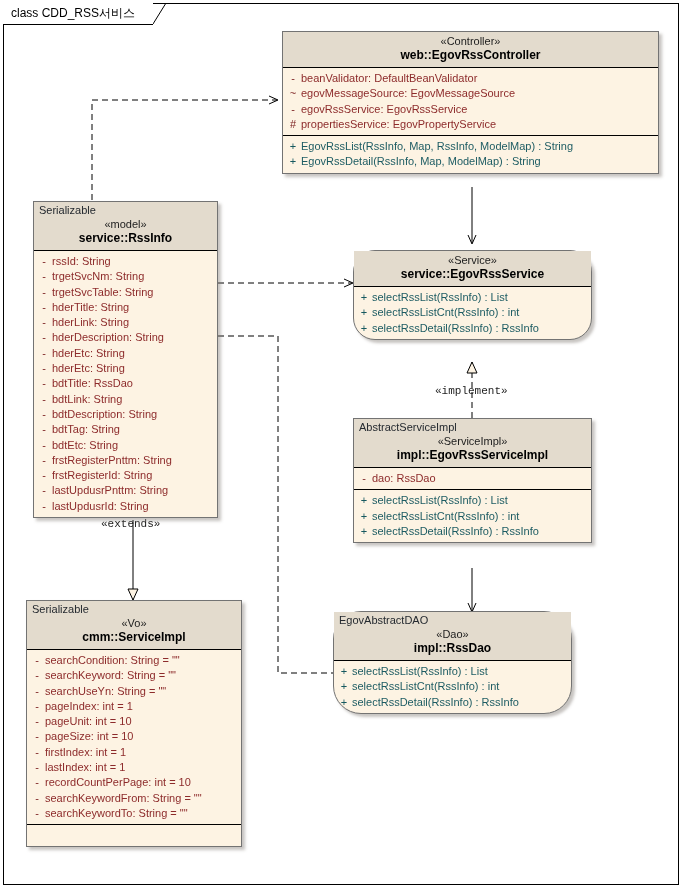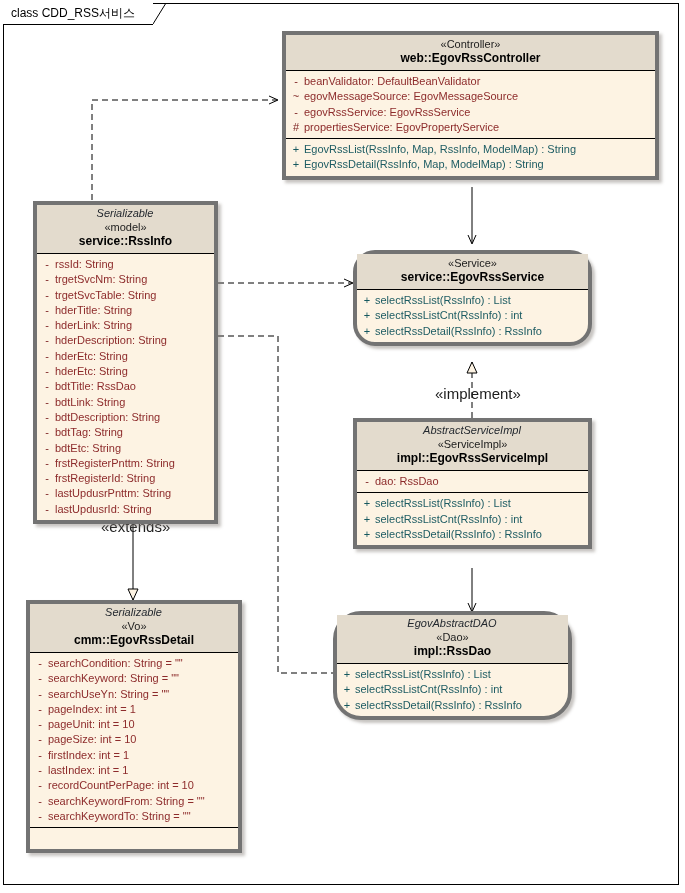--- a/index.html
+++ b/index.html
@@ -53,34 +53,33 @@
     width: 14px;
     height: 22px;
     overflow: hidden;
   }
   .frame-tab-corner svg { display: block; }
 
   
   .uml-class {
     position: absolute;
     box-sizing: border-box;
-    border: 4px solid #737373;
+    border: 1px solid #737373;
     background: #fdf3e3;
     box-shadow: 3px 3px 3px rgba(130,125,118,0.45);
   }
   .uml-head {
     background: #e3dbcd;
     border-bottom: 1px solid #000000;
     padding: 2px 5px 4px 5px;
     text-align: center;
     position: relative;
   }
   .tag-line {
-    text-align: center;
-    font-style: italic;
+    text-align: left;
     font-size: 11px;
     color: #24292f;
     line-height: 13px;
     padding-right: 1px;
     white-space: nowrap;
     overflow: visible;
   }
   .stereo {
     font-size: 11px;
     color: #1c1c1c;
@@ -125,24 +124,24 @@
   #wires {
     position: absolute;
     left: 0;
     top: 0;
     width: 685px;
     height: 893px;
     pointer-events: none;
   }
   .edge-label {
     position: absolute;
-    font-size: 15px;
+    font-size: 11px;
     color: #1c1c1c;
     white-space: nowrap;
-    font-family: Liberation Sans, sans-serif;
+    font-family: Liberation Mono, monospace;
   }
 </style>
 </head>
 <body>
 
 <div id="canvas">
 
   <div class="frame"></div>
   <div class="frame-tab" id="frameTab" style="border-right: none;">
     <span>class CDD_RSS서비스</span>
@@ -363,21 +362,21 @@
           <span class="vis pub">+</span>
           <span class="mtext op">selectRssDetail(RssInfo) : RssInfo</span>
         </div>
       </div>
   </div>
 
   <div class="uml-class" id="box-vo" style="left:26px; top:600px; width:216px;">
     <div class="uml-head">
       <div class="tag-line">Serializable</div>
       <div class="stereo">«Vo»</div>
-      <div class="cname">cmm::EgovRssDetail</div>
+      <div class="cname">cmm::ServiceImpl</div>
     </div>
     <div class="compartment">
         <div class="member">
           <span class="vis">-</span>
           <span class="mtext">searchCondition:  String = ""</span>
         </div>
         <div class="member">
           <span class="vis">-</span>
           <span class="mtext">searchKeyword:  String = ""</span>
         </div>

